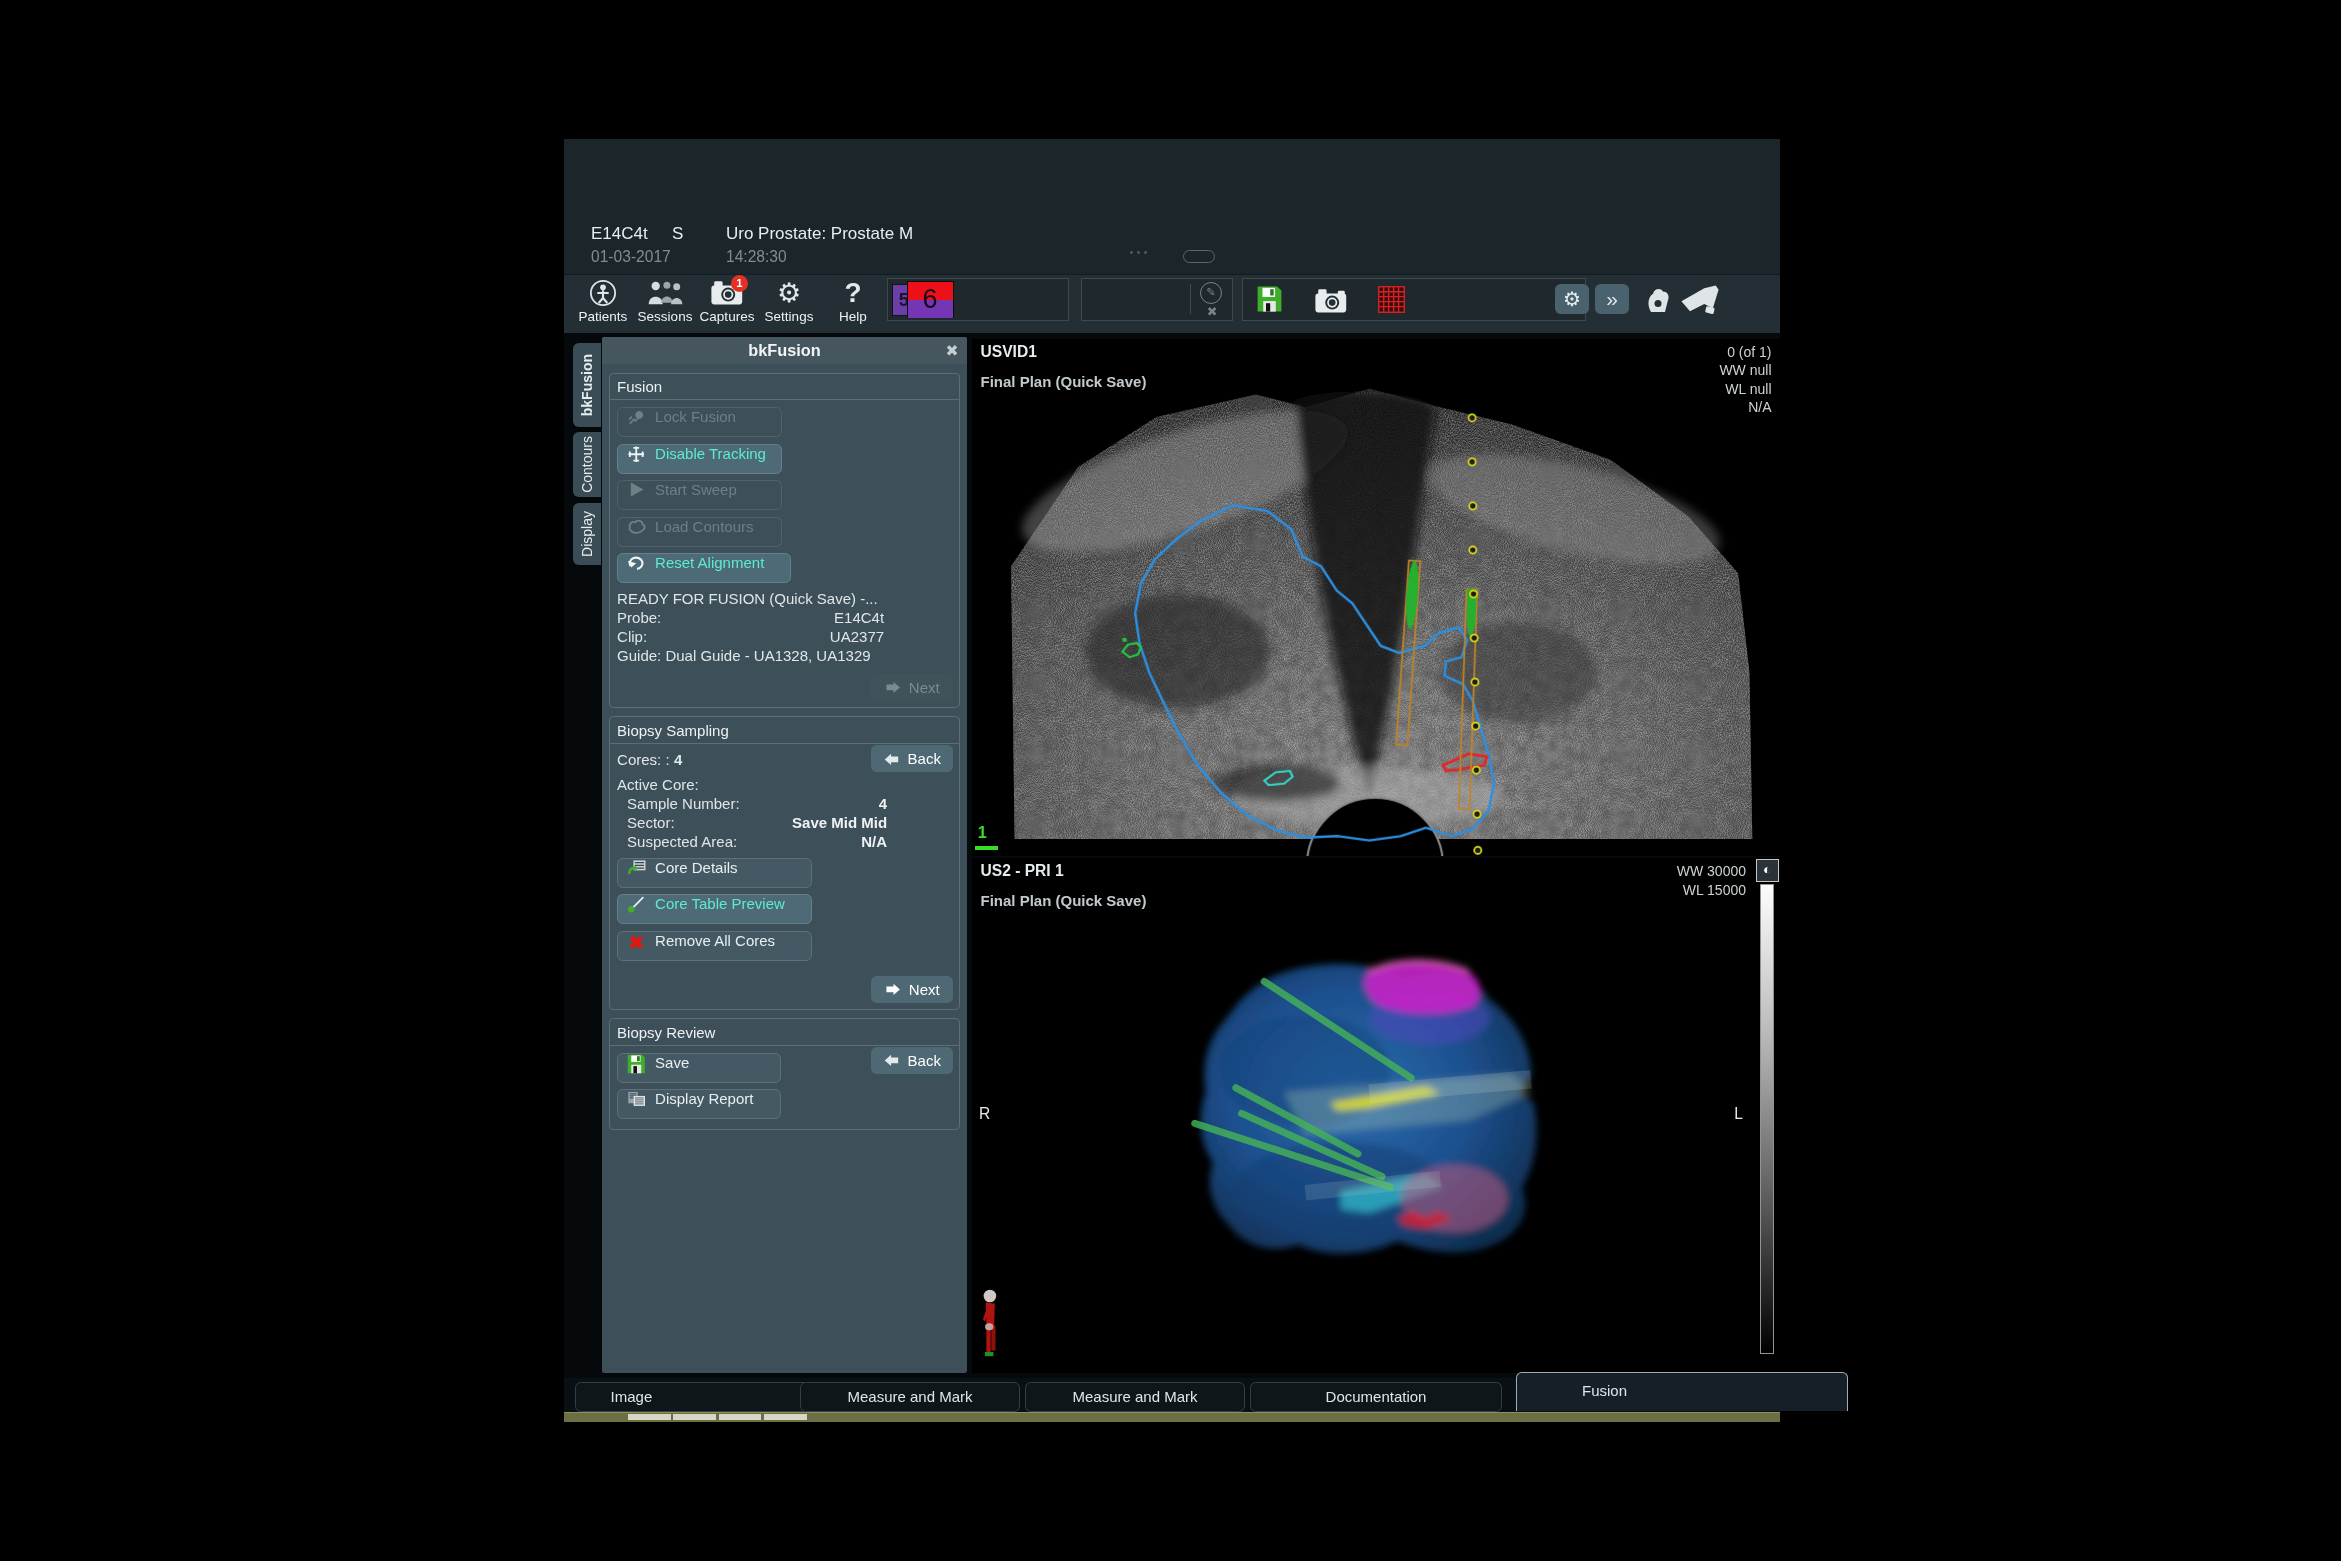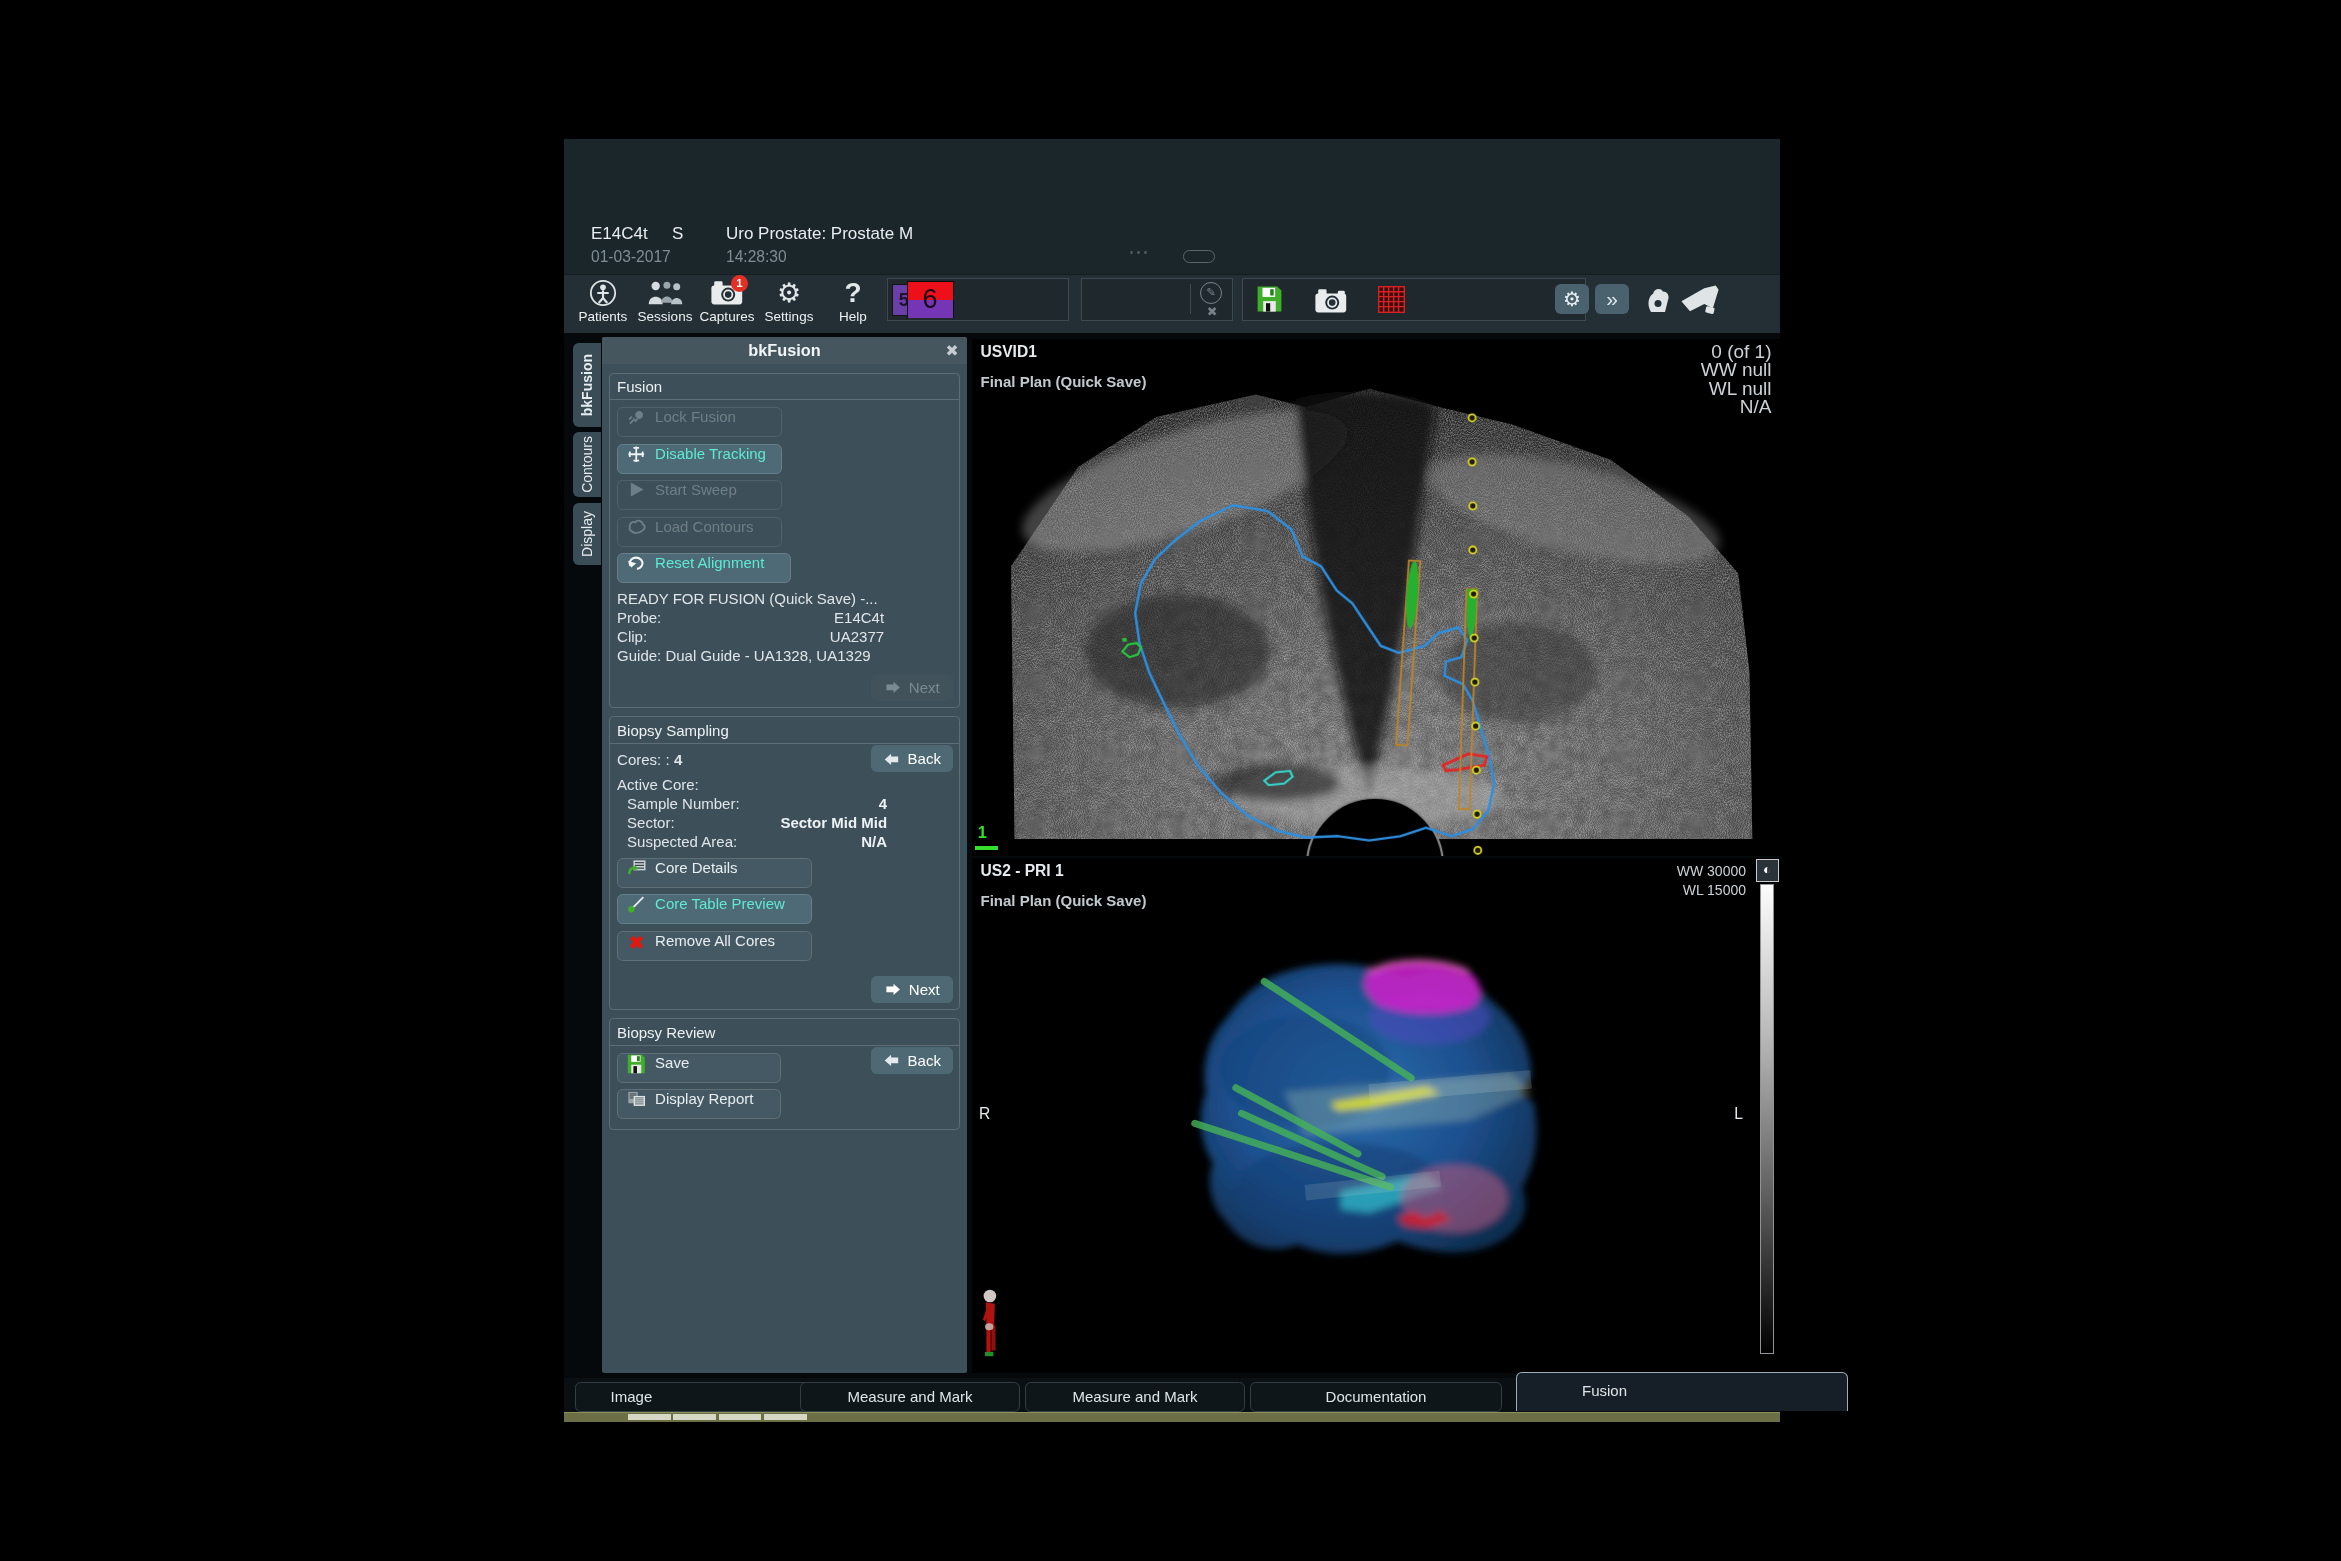--- a/index.html
+++ b/index.html
@@ -88,21 +88,21 @@
   .arrow-ic{display:block;}
 
   
   .pane{position:absolute;background:#000;cursor:crosshair;}
   .pane-top{left:408px;top:5.7px;width:808px;height:517px;}
   .pane-bot{left:408px;top:525px;width:808px;height:515px;}
   .pane svg.scene{position:absolute;left:0;top:0;width:100%;height:100%;}
   .pane .lab{position:absolute;white-space:nowrap;}
   .pt-id{left:8.5px;top:4.3px;font-size:15.6px;font-weight:bold;color:#e6ebee;}
   .pt-plan{left:8.5px;top:34px;font-size:15px;font-weight:bold;color:#c2c9cd;}
-  .pt-right{right:8.5px;top:4.3px;text-align:right;font-size:19px;color:#ccd2d5;line-height:18.5px;}
+  .pt-right{right:8.5px;top:4.3px;text-align:right;font-size:14px;color:#ccd2d5;line-height:18.5px;}
   .pb-right{right:34px;top:4.3px;text-align:right;font-size:14px;color:#ccd2d5;line-height:18.5px;}
   .cine{position:absolute;left:5.7px;top:484px;font-size:16.3px;font-weight:bold;color:#35e02a;}
   .cine-bar{position:absolute;left:2.8px;top:507px;width:23px;height:4.3px;background:#35e02a;}
   .wl-box{position:absolute;right:1.4px;top:1.4px;width:21px;height:21px;background:#2a333a;border:0.7px solid #c8c8c8;
           color:#fff;font-size:13.5px;text-align:center;line-height:20px;cursor:pointer;}
   .gbar{position:absolute;right:5.7px;top:25.5px;width:12.8px;height:468px;border:0.7px solid #909498;
         background:linear-gradient(#fdfdfd,#b9b9b9 32%,#5a5a5a 68%,#000);cursor:pointer;}
   .or-lab{position:absolute;top:247px;font-size:15.6px;color:#e6ebee;}
   .or-l{left:7px;} .or-r{right:37px;}
   .figure{position:absolute;left:5.7px;top:429px;}
@@ -357,21 +357,21 @@
             <span>Back</span>
           </div>
 
           <div class="bs-label">Active Core:</div>
           <div class="bs-row">
             <span>Sample Number:</span>
             <span class="v">4</span>
           </div>
           <div class="bs-row">
             <span>Sector:</span>
-            <span class="v">Sector Mid Mid</span>
+            <span class="v">Save Mid Mid</span>
           </div>
           <div class="bs-row mb10">
             <span>Suspected Area:</span>
             <span class="v">N/A</span>
           </div>
 
           <div class="btn on w248">
             <span class="bicon">
               <svg width="20" height="17" viewBox="0 0 28 24">
                 <rect x="9" y="2" width="17" height="14" fill="#cdd5d8"></rect>

